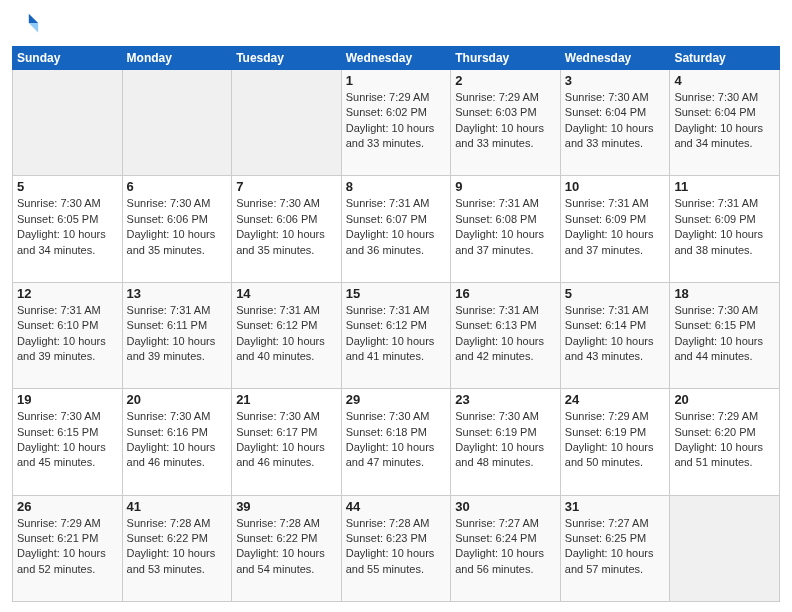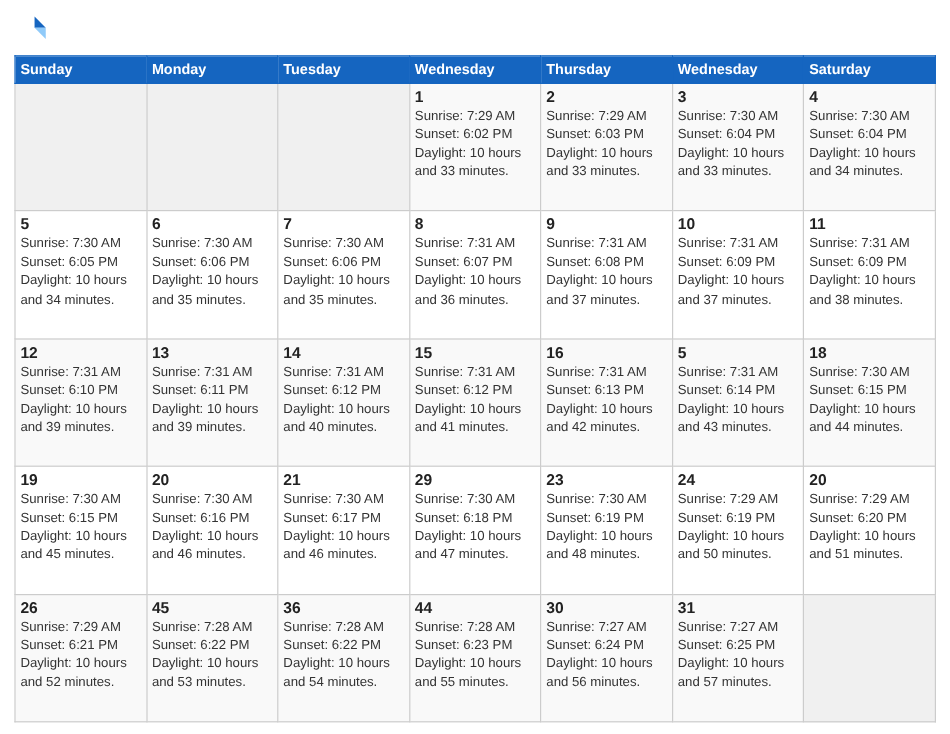--- a/index.html
+++ b/index.html
@@ -323,28 +323,28 @@
         </tr>
         <tr class="week-row">
           <td>
             <span class="day-num">26</span>
             <div class="day-info" style="white-space: pre-line;">Sunrise: 7:29 AM
 Sunset: 6:21 PM
 Daylight: 10 hours
 and 52 minutes.</div>
           </td>
           <td>
-            <span class="day-num">45</span>
+            <span class="day-num">41</span>
             <div class="day-info" style="white-space: pre-line;">Sunrise: 7:28 AM
 Sunset: 6:22 PM
 Daylight: 10 hours
 and 53 minutes.</div>
           </td>
           <td>
-            <span class="day-num">36</span>
+            <span class="day-num">39</span>
             <div class="day-info" style="white-space: pre-line;">Sunrise: 7:28 AM
 Sunset: 6:22 PM
 Daylight: 10 hours
 and 54 minutes.</div>
           </td>
           <td>
             <span class="day-num">44</span>
             <div class="day-info" style="white-space: pre-line;">Sunrise: 7:28 AM
 Sunset: 6:23 PM
 Daylight: 10 hours

